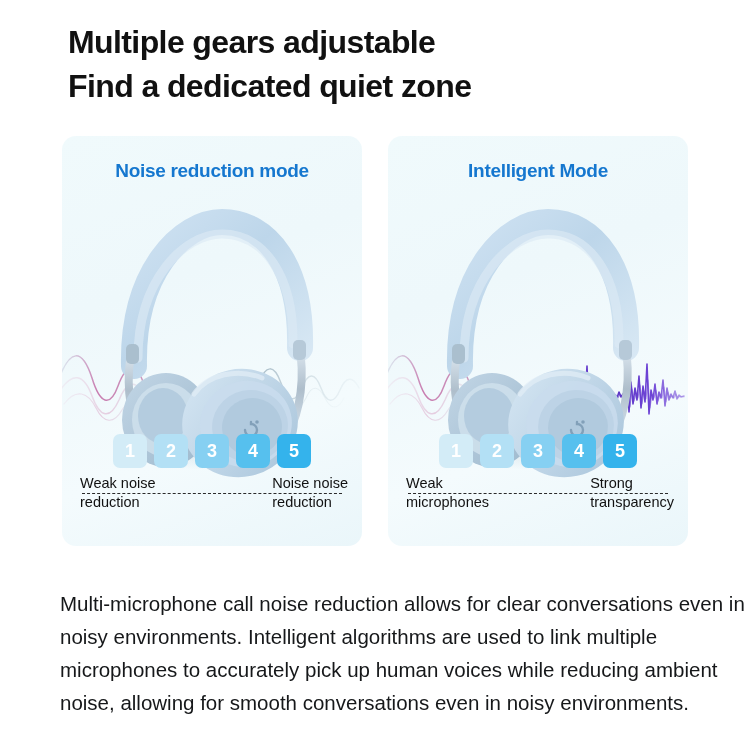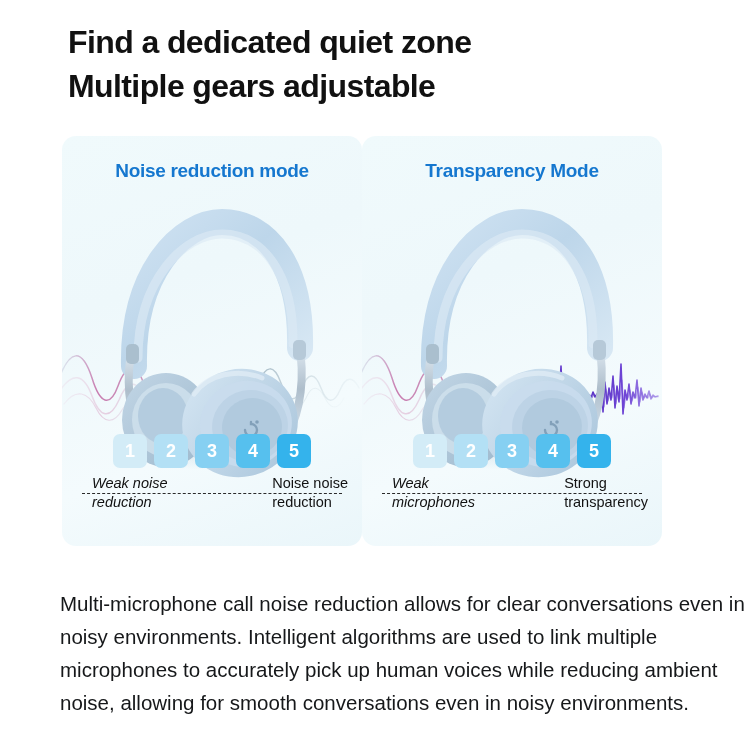--- a/index.html
+++ b/index.html
@@ -33,20 +33,21 @@
   }
 
   
   .cards {
     position: absolute;
     left: 62px;
     top: 136px;
     width: 626px;
     height: 410px;
     display: flex;
+    justify-content: space-between;
   }
   .card {
     position: relative;
     width: 300px;
     height: 410px;
     border-radius: 14px;
     background: linear-gradient(160deg, #f0fafc 0%, #eef8fb 35%, #f4fbfd 70%, #eaf6fa 100%);
     overflow: hidden;
   }
   .card-title {
@@ -109,21 +110,21 @@
   }
   .caption {
     position: absolute;
     top: 0;
     font-family: "Liberation Sans", sans-serif;
     font-size: 14.5px;
     line-height: 19px;
     color: #111111;
     white-space: pre-line;
   }
-  .caption.left  { left: 18px;  text-align: left; font-style: italic; }
+  .caption.left  { left: 6px;  text-align: left; }
   .caption.right { right: 2px; text-align: left; }
   .caption-rule {
     position: absolute;
     top: 19px;
     left: 8px;
     right: 8px;
     border-top: 1.4px dashed #2a2a2a;
     z-index: 0;
   }
   .caption { z-index: 1; }
@@ -138,22 +139,22 @@
     font-size: 20.5px;
     line-height: 33px;
     color: #16181a;
     margin-left: 38px;
   }
 </style>
 </head>
 <body>
 
 <div class="headline">
+  <div class="headline-line">Multiple gears adjustable</div>
   <div class="headline-line">Find a dedicated quiet zone</div>
-  <div class="headline-line">Multiple gears adjustable</div>
 </div>
 
 <div class="cards">
 
   <div class="card">
     <div class="card-title">Noise reduction mode</div>
 
     <div class="art">
       <svg viewBox="0 0 300 300" xmlns="http://www.w3.org/2000/svg">
         <defs>
@@ -254,21 +255,21 @@
     <div class="captions">
       <div class="caption-rule"></div>
       <div class="caption left">Weak noise
 reduction</div>
       <div class="caption right">Noise noise
 reduction</div>
     </div>
   </div>
 
   <div class="card">
-    <div class="card-title">Transparency Mode</div>
+    <div class="card-title">Intelligent Mode</div>
 
     <div class="art">
       <svg viewBox="0 0 300 300" xmlns="http://www.w3.org/2000/svg">
         <defs>
           <linearGradient id="bandR" x1="0" y1="0" x2="1" y2="1">
             <stop offset="0%" stop-color="#cfe2f2"></stop>
             <stop offset="45%" stop-color="#bdd6ea"></stop>
             <stop offset="100%" stop-color="#d8e8f4"></stop>
           </linearGradient>
           <linearGradient id="cupR" x1="0" y1="0" x2="1" y2="1">

